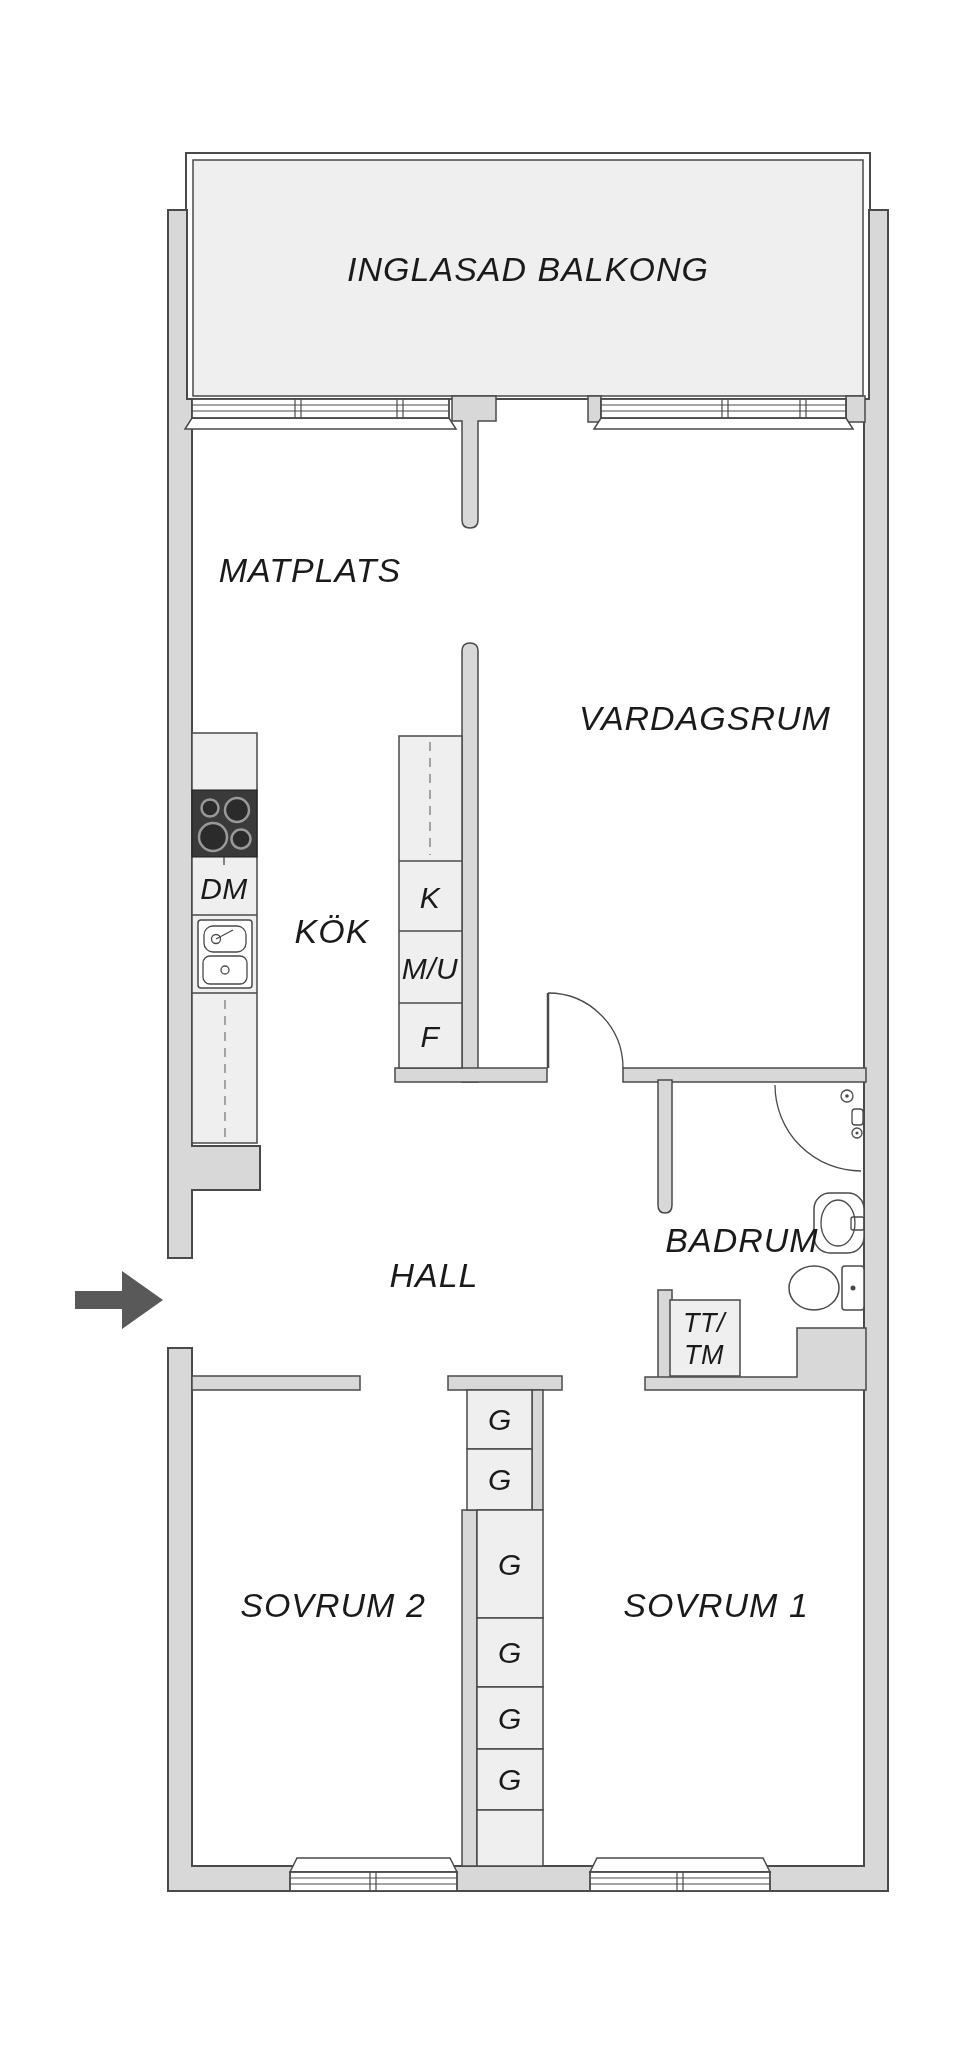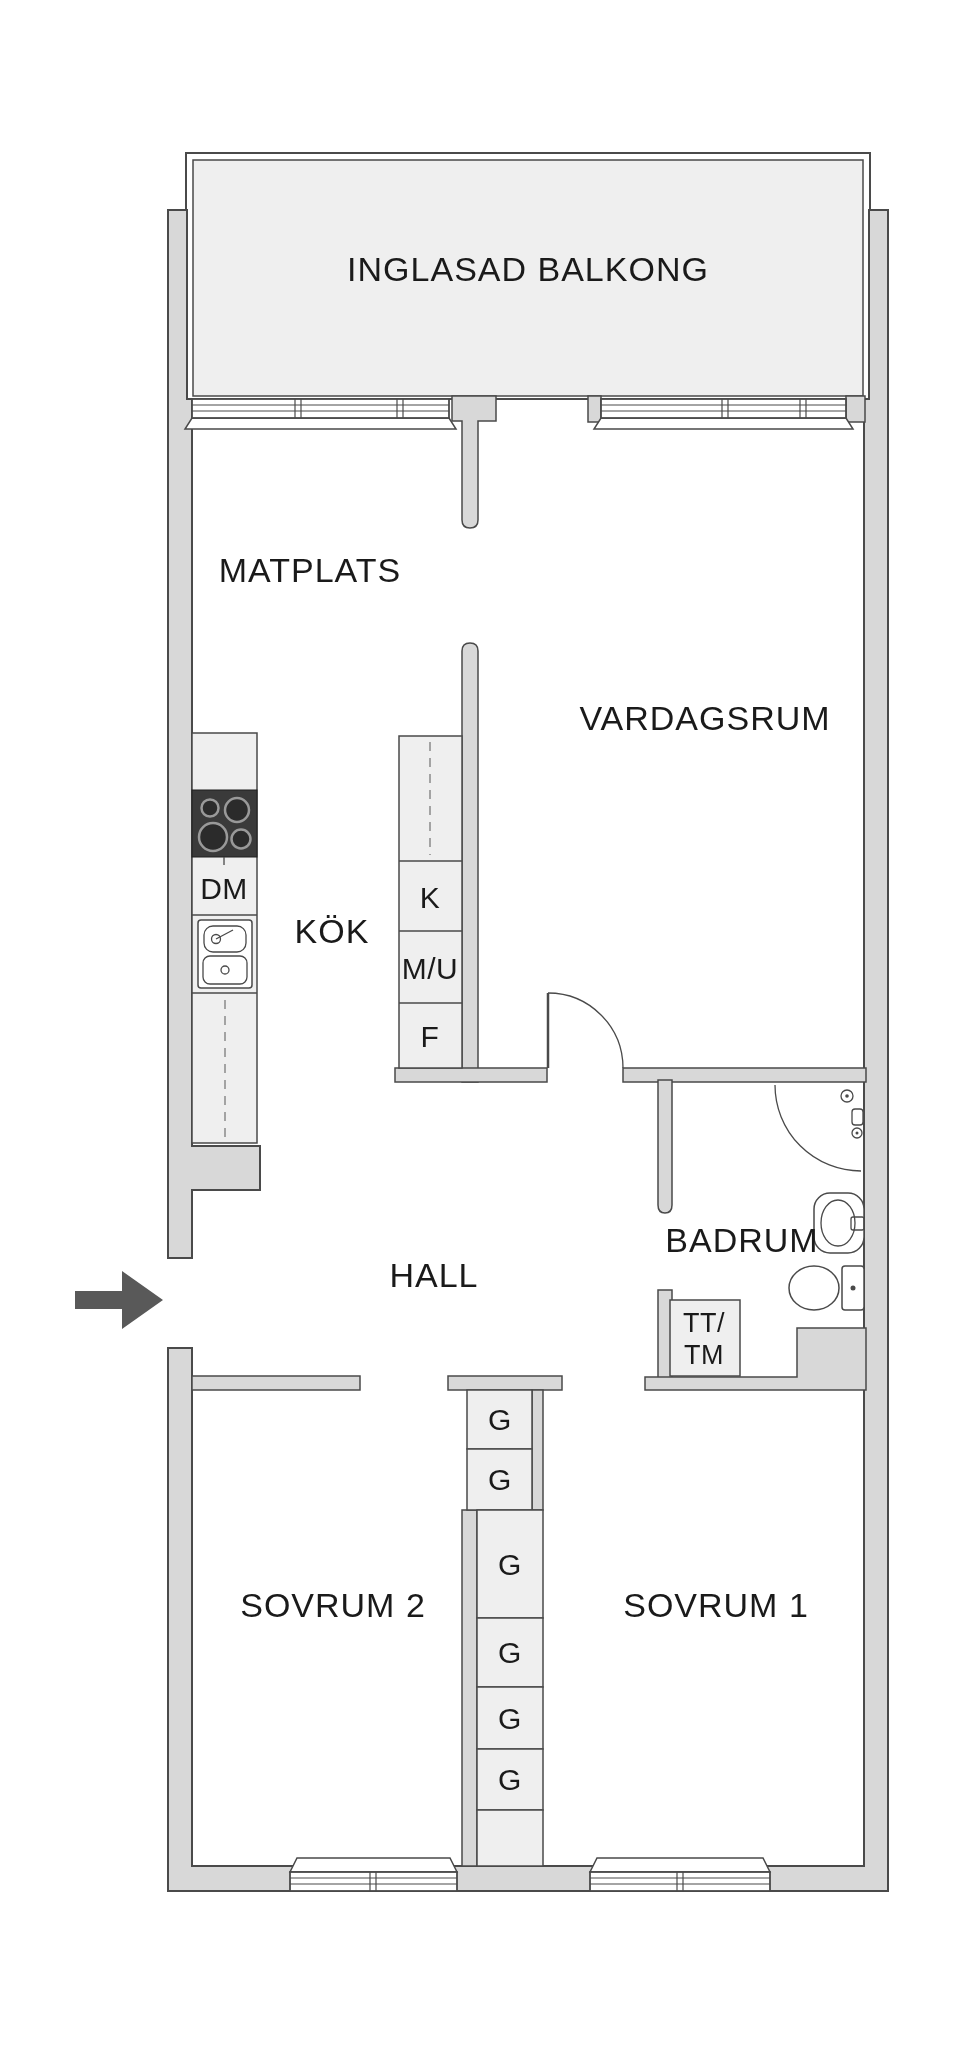--- a/index.html
+++ b/index.html
@@ -1,17 +1,17 @@
 <!DOCTYPE html>
 <html><head>
 <meta charset="utf-8">
 <style>
   html,body{margin:0;padding:0;background:#ffffff;}
   .stage{position:relative;width:960px;height:2053px;background:#ffffff;overflow:hidden;
-         font-family:"Liberation Sans", sans-serif;}
+         font-family:"Liberation Sans", sans-serif;font-style:italic;}
   svg{display:block;}
   .wall{fill:#d8d8d8;stroke:#4a4a4a;stroke-width:2;}
   .wall-thin{fill:#d8d8d8;stroke:#4a4a4a;stroke-width:1.5;}
   .frame{fill:#ffffff;stroke:#4a4a4a;stroke-width:2;}
   .balc{fill:#efefef;stroke:#4a4a4a;stroke-width:1.5;}
   .unit{fill:#efefef;stroke:#4a4a4a;stroke-width:1.5;}
   .win{fill:#ffffff;stroke:#4a4a4a;stroke-width:1.8;}
   .winline{stroke:#4a4a4a;stroke-width:1.2;fill:none;}
   .fix{fill:#ffffff;stroke:#4a4a4a;stroke-width:1.5;}
   .fixthin{fill:none;stroke:#4a4a4a;stroke-width:1.3;}

